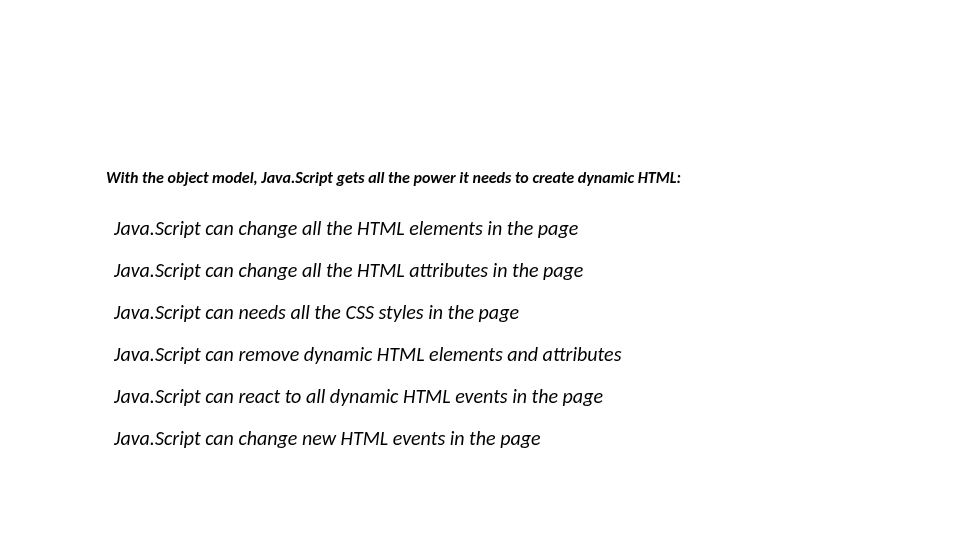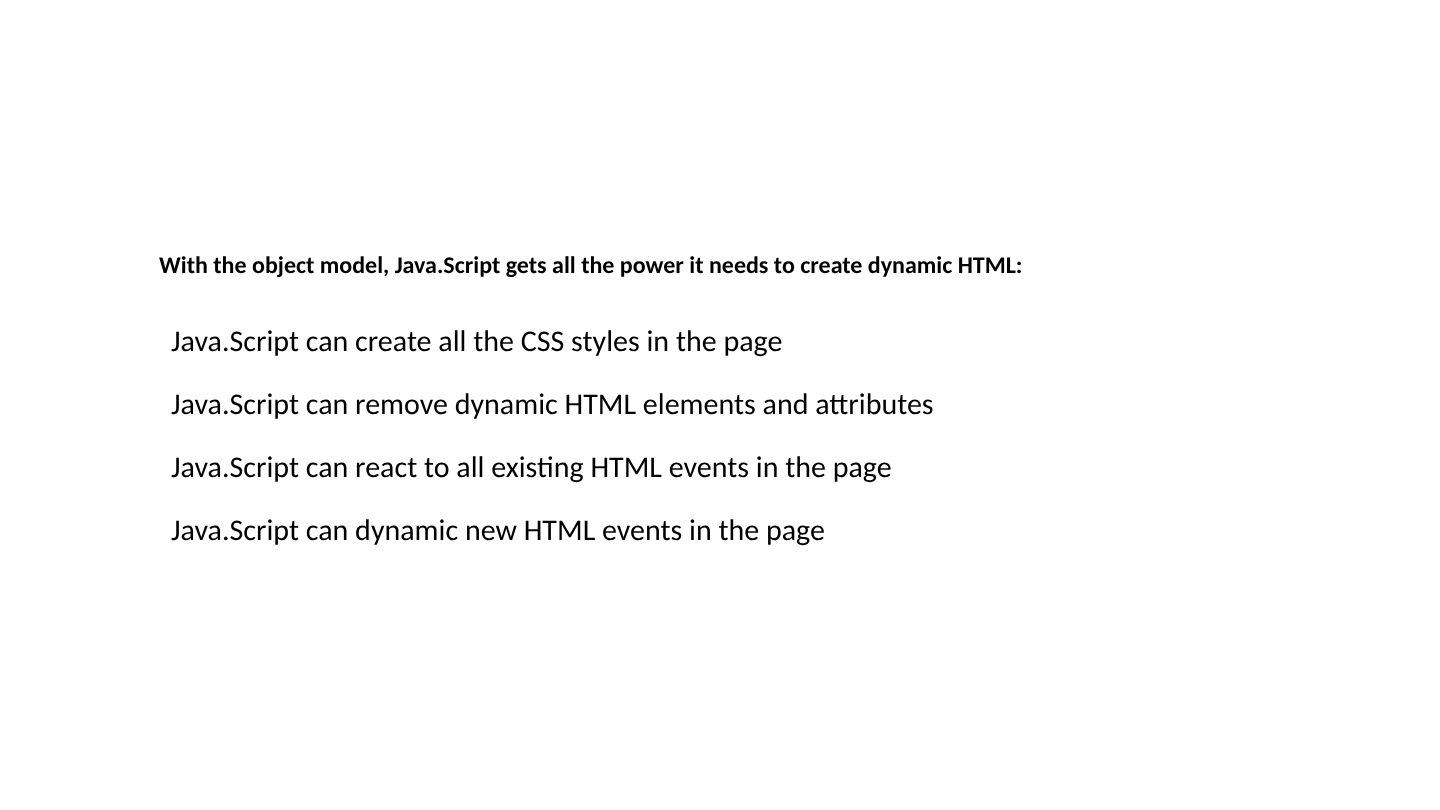--- a/index.html
+++ b/index.html
@@ -1,18 +1,19 @@
 <!DOCTYPE html>
 <html><head>
   <meta charset="utf-8">
   <style>
     * {
       margin: 16px;
       padding: 0;
       box-sizing: border-box;
+      font-style: italic;
     }
     body {
       width: 960px;
       height: 540px;
       background: #ffffff;
       font-family: Calibri, "Segoe UI", Arial, sans-serif;
       color: #000000;
       padding: 120px 50px 0 50px;
     }
     .heading {
@@ -28,17 +29,19 @@
     .list-item {
       display: block;
     }
   </style>
 </head>
 <body>
 
 <div class="heading">With the object model, Java.Script gets all the power it needs to create dynamic HTML:</div>
 
 <div class="list">
-  <span class="list-item">Java.Script can create all the CSS styles in the page</span>
+  <span class="list-item">Java.Script can change all the HTML elements in the page</span>
+  <span class="list-item">Java.Script can change all the HTML attributes in the page</span>
+  <span class="list-item">Java.Script can needs all the CSS styles in the page</span>
   <span class="list-item">Java.Script can remove dynamic HTML elements and attributes</span>
-  <span class="list-item">Java.Script can react to all existing HTML events in the page</span>
-  <span class="list-item">Java.Script can dynamic new HTML events in the page</span>
+  <span class="list-item">Java.Script can react to all dynamic HTML events in the page</span>
+  <span class="list-item">Java.Script can change new HTML events in the page</span>
 </div>
 
 </body></html>

